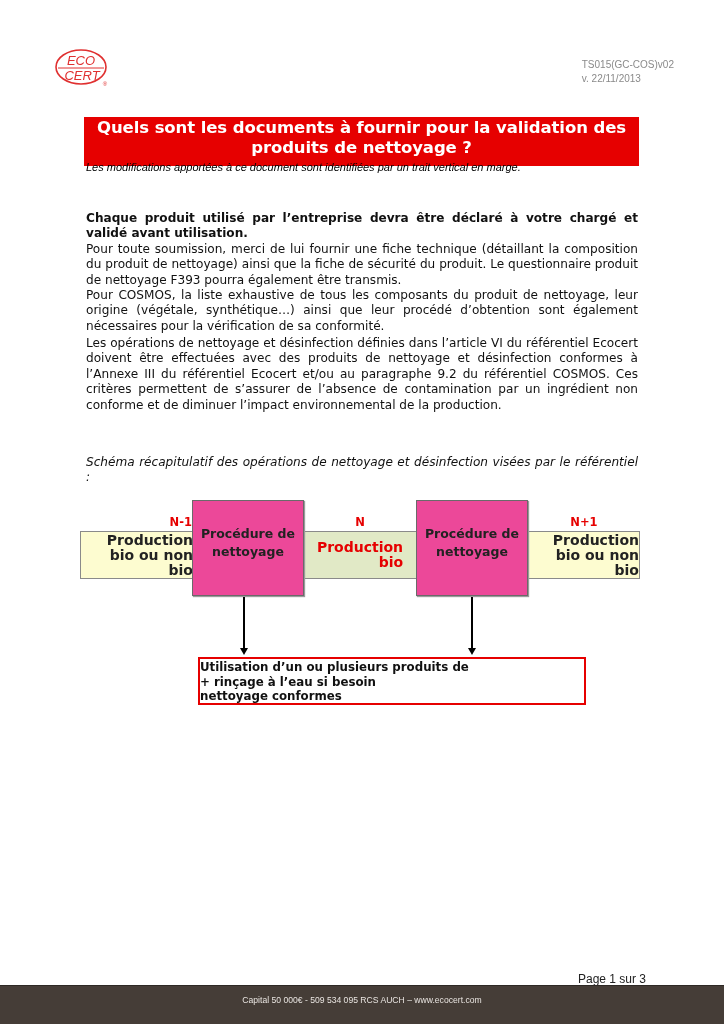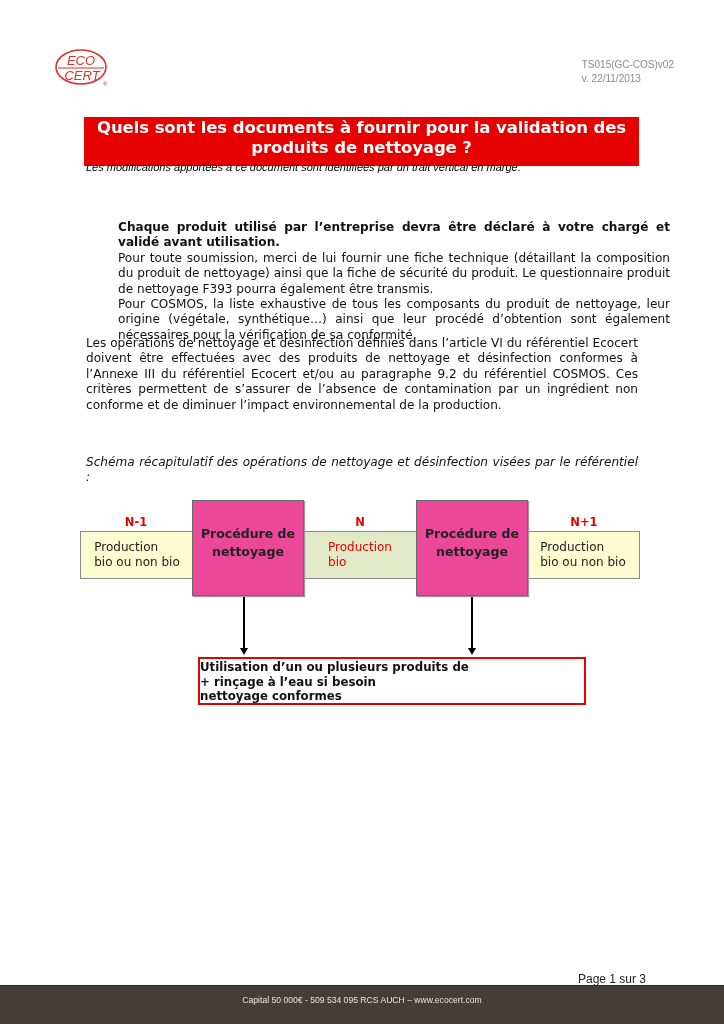--- a/index.html
+++ b/index.html
@@ -28,22 +28,22 @@
   .para { left: 86px; width: 552px; font-family: "DejaVu Sans", sans-serif; font-size: 12.1px;
           line-height: 15.4px; text-align: justify; color: #111; }
   .para p { margin: 0; }
   .bold { font-weight: bold; }
   .ital { font-style: italic; }
 
   
   .lbl-top { font-family: "DejaVu Sans", sans-serif; font-weight: bold; font-size: 11.5px;
              color: #e60000; text-align: center; }
   .stage { background: #fdfcd0; border: 1px solid #8a8a8a; box-sizing: border-box;
-           font-family: "DejaVu Sans", sans-serif; font-weight: normal; font-size: 12px; line-height: 15px;
-           text-align: left; display: flex; align-items: center; justify-content: center; color: #222; }
+           font-family: "DejaVu Sans", sans-serif; font-weight: bold; font-size: 14px; line-height: 15px;
+           text-align: right; display: flex; align-items: center; justify-content: center; color: #222; }
   .stage.green { background: #e1e9c6; color: #e60000; }
   .proc { background: #ec4899; border: 1px solid #6a6a6a; box-sizing: border-box;
           box-shadow: 1px 1px 1px #9a9a9a;
           font-family: "DejaVu Sans", sans-serif; font-weight: bold; font-size: 12.5px; line-height: 18px;
           text-align: center; color: #222; padding-top: 24px; }
   .arrow-line { width: 2px; background: #000; }
   .arrow-head { width: 0; height: 0; border-left: 4px solid transparent; border-right: 4px solid transparent;
                 border-top: 7px solid #000; }
   .result-box { left: 198px; top: 657px; width: 388px; height: 48px; border: 2px solid #e60000;
                 box-sizing: border-box; background: #fff; 
@@ -70,33 +70,33 @@
 </div>
 
 <div class="abs ref">
   <div>TS015(GC-COS)v02</div>
   <div>v. 22/11/2013</div>
 </div>
 
 <div class="abs title-box">Quels sont les documents à fournir pour la validation des produits de nettoyage ?</div>
 <div class="abs subtitle">Les modifications apportées à ce document sont identifiées par un trait vertical en marge.</div>
 
-<div class="abs para" style="top:220px;margin-left:32px;">
+<div class="abs para" style="top:211px;">
   <p class="bold">Chaque produit utilisé par l’entreprise devra être déclaré à votre chargé et validé avant utilisation.</p>
   <p>Pour toute soumission, merci de lui fournir une fiche technique (détaillant la composition du produit de nettoyage) ainsi que la fiche de sécurité du produit. Le questionnaire produit de nettoyage F393 pourra également être transmis.</p>
   <p>Pour COSMOS, la liste exhaustive de tous les composants du produit de nettoyage, leur origine (végétale, synthétique…) ainsi que leur procédé d’obtention sont également nécessaires pour la vérification de sa conformité.</p>
 </div>
 
 <div class="abs para" style="top:336px;">Les opérations de nettoyage et désinfection définies dans l’article VI du référentiel Ecocert doivent être effectuées avec des produits de nettoyage et désinfection conformes à l’Annexe III du référentiel Ecocert et/ou au paragraphe 9.2 du référentiel COSMOS. Ces critères permettent de s’assurer de l’absence de contamination par un ingrédient non conforme et de diminuer l’impact environnemental de la production.</div>
 
 <div class="abs para ital" style="top:455px;">Schéma récapitulatif des opérations de nettoyage et désinfection visées par le référentiel :</div>
 
 <div>
 
-  <div class="abs lbl-top" style="left:80px; top:515px; width:112px;">N-1</div>
+  <div class="abs lbl-top" style="left:80px; top:515px; width:112px;text-align:right;">N-1</div>
   <div class="abs lbl-top" style="left:304px; top:515px; width:112px;">N</div>
   <div class="abs lbl-top" style="left:528px; top:515px; width:112px;">N+1</div>
 
   <div class="abs stage" style="left:80px; top:531px; width:114px; height:48px;">
     <div>
       <div>Production</div>
       <div>bio ou non bio</div>
     </div>
   </div>
   <div class="abs stage green" style="left:302px; top:531px; width:116px; height:48px;">

